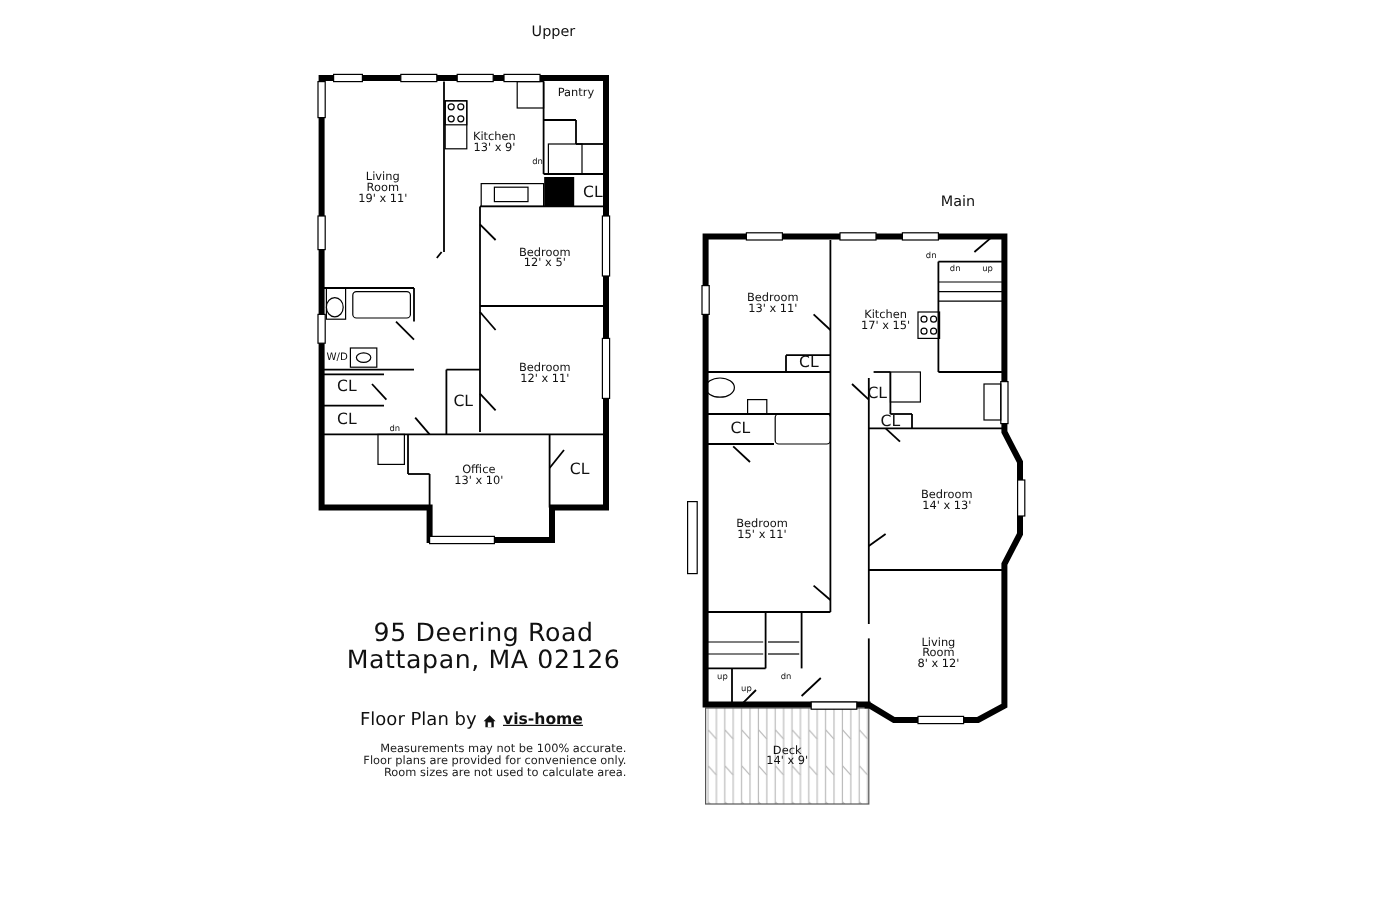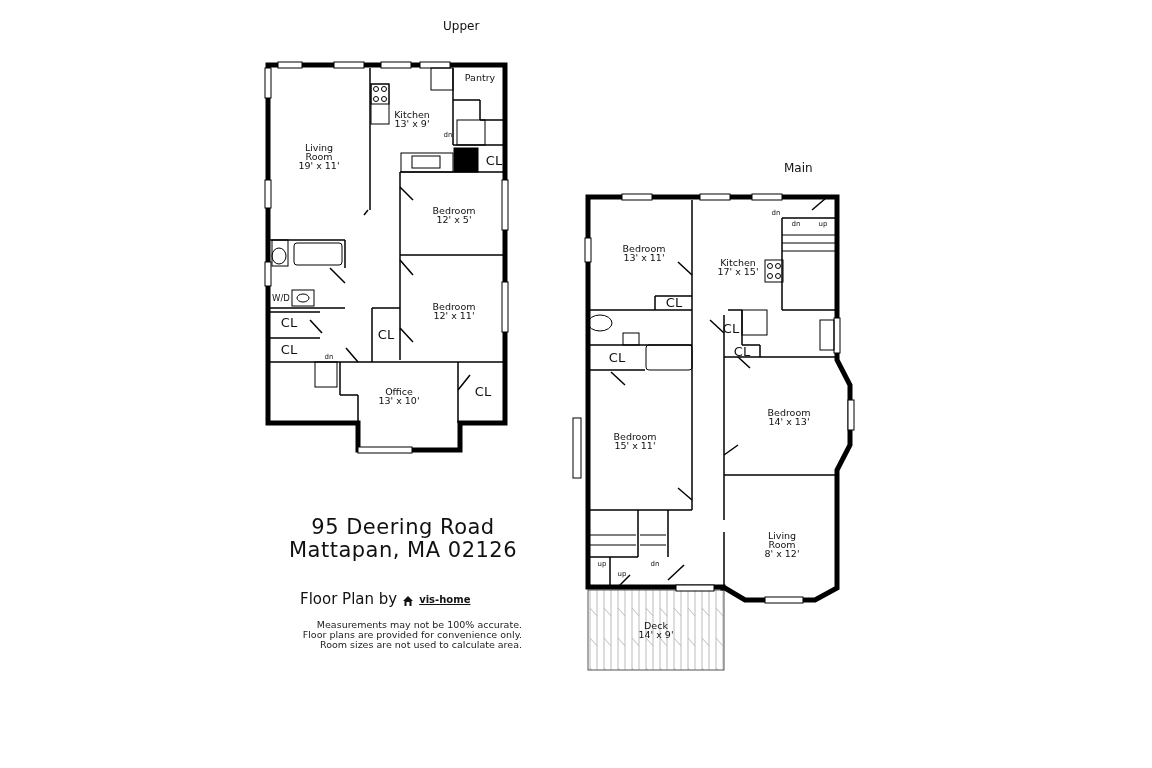--- a/index.html
+++ b/index.html
@@ -248,20 +248,20 @@
 </div>
 
 <div class="abs fpby" style="left:300px;top:590px;display:flex;align-items:center;gap:5px;">
   <span>Floor Plan by</span>
   <span style="display:inline-block;width:12px;height:12px;position:relative;">
     <svg width="12" height="12" viewBox="0 0 12 12" style="position:static">
         <path d="M1,6 L6,1 L11,6 H9.5 V11 H2.5 V6 Z" fill="#111"></path>
         <rect x="4.5" y="7" width="3" height="4" fill="#fff"></rect>
       </svg>
   </span>
-  <span style="font-size:10px;font-weight:bold;text-decoration:underline;">vis-home</span>
+  <span style="font-size:13px;font-weight:bold;text-decoration:underline;">vis-home</span>
 </div>
 
 <div class="abs disc" style="left:282px;top:620px;width:240px;">
   <div>Measurements may not be 100% accurate.</div>
   <div>Floor plans are provided for convenience only.</div>
   <div>Room sizes are not used to calculate area.</div>
 </div>
 
 </body></html>

